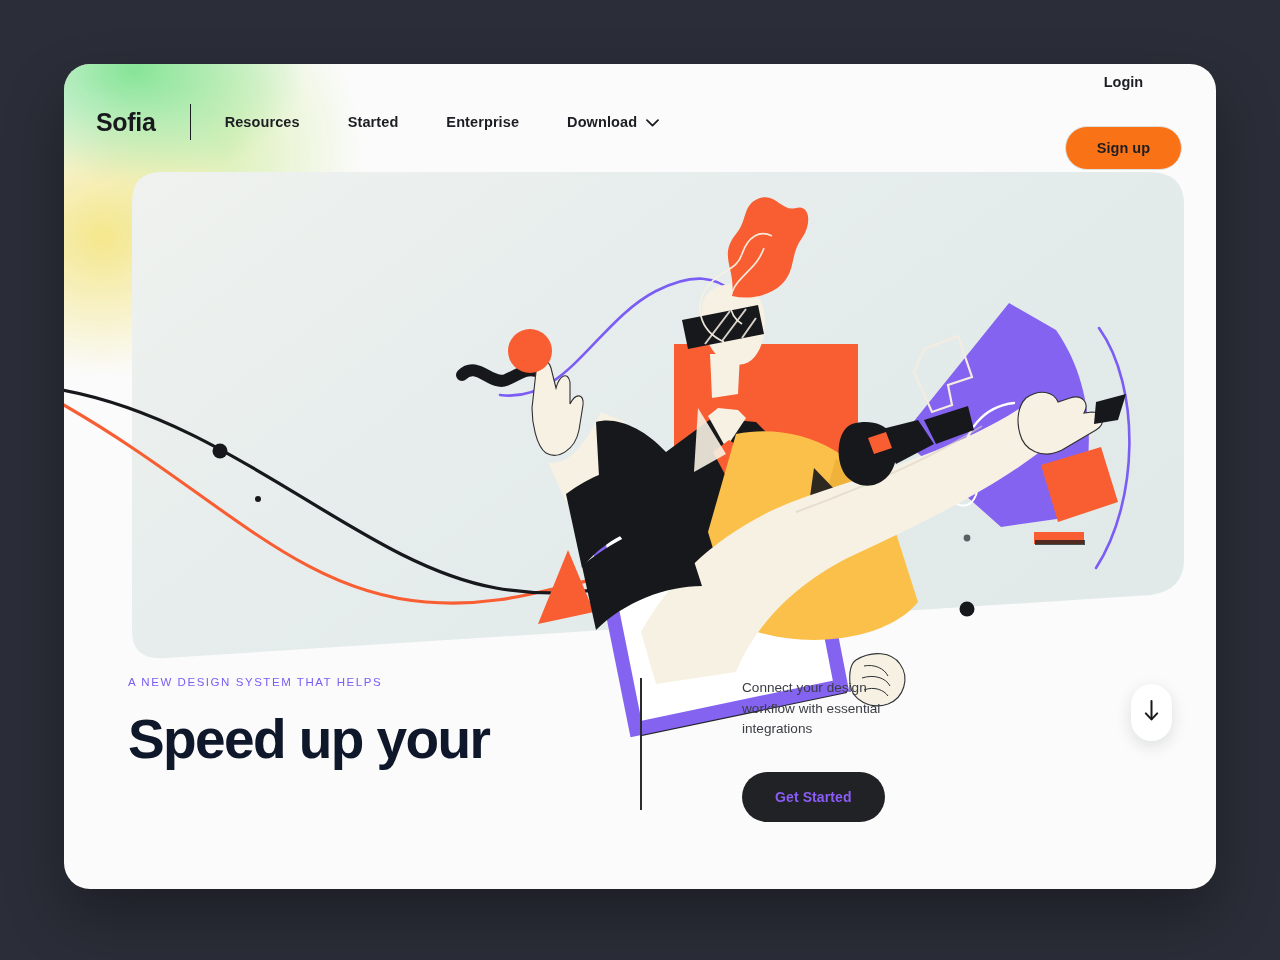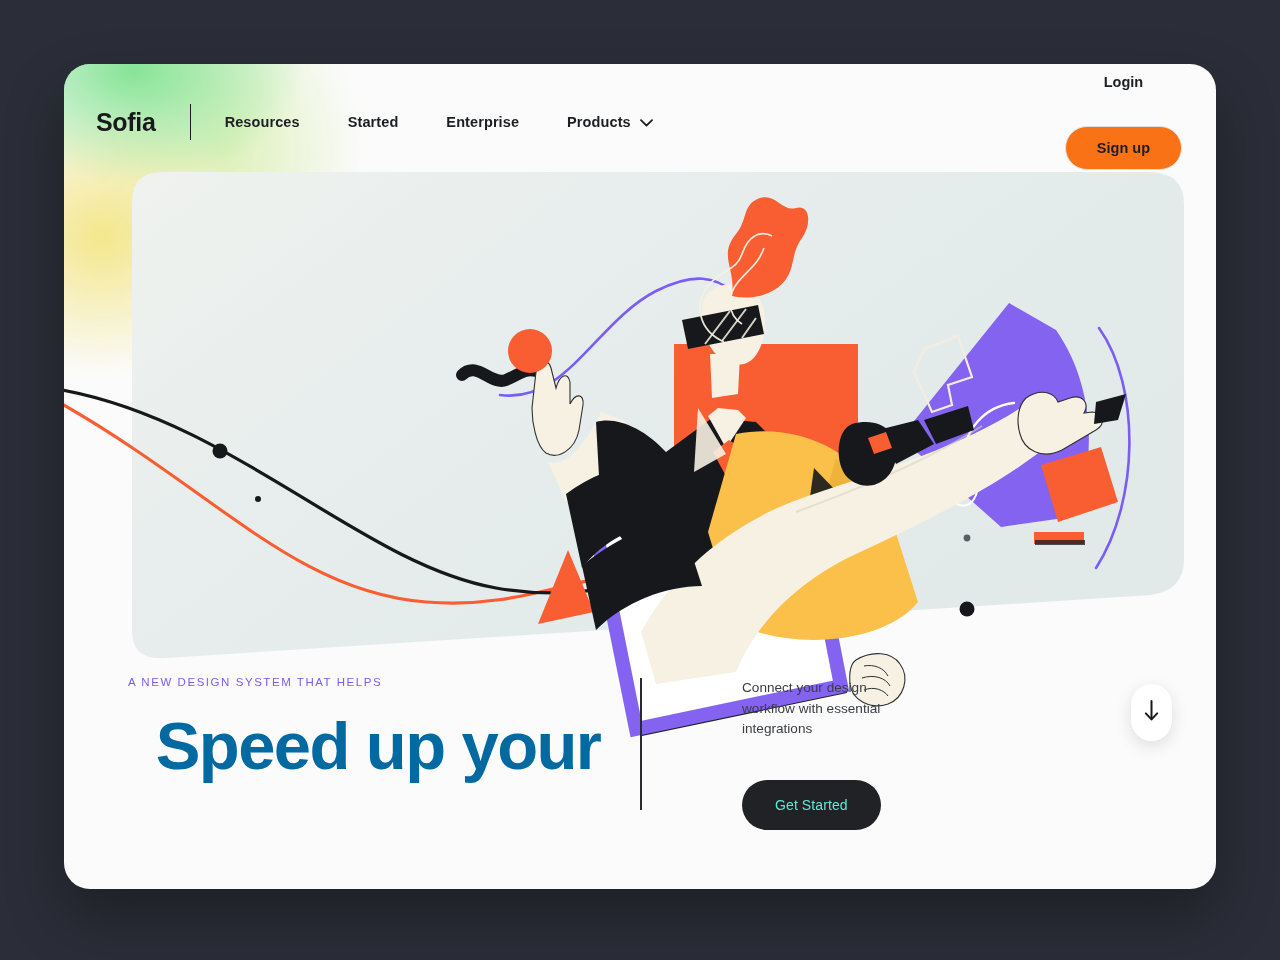--- a/index.html
+++ b/index.html
@@ -102,42 +102,42 @@
     z-index:7;
   }
   .row { display:flex; align-items:flex-start; }
   .left-col { width:500px; padding-top:22px; }
   .eyebrow {
     font-size:11.5px; font-weight:400; letter-spacing:1.55px;
     color:#7b5cf5; text-transform:uppercase;
     margin-bottom:22px;
   }
   .headline {
-    font-size:67px; line-height:1.08; font-weight:700;
-    color:#0369a1; letter-spacing:-1.6px;text-align:center;
+    font-size:55px; line-height:1.08; font-weight:700;
+    color:#0f172a; letter-spacing:-1.6px;
   }
   .divider {
     width:2px; height:132px;
     background:#2a2b2f;
     margin:24px 0 0 12px;
   }
   .right-col {
     display:flex; flex-direction:column;
     margin-left:100px; padding-top:24px;
   }
   .blurbs { display:flex; gap:48px;flex-direction:column; }
   .blurb {
     width:170px;
     font-size:13.6px; line-height:1.52; color:#3b3d44;
   }
   .cta {
-    margin-top:40px;
+    margin-top:32px;
     align-self:flex-start;
-    background:#212225; color:#5eead4;
-    font-size:14px; font-weight:400;
+    background:#212225; color:#8b5cf6;
+    font-size:14px; font-weight:700;
     border:none; border-radius:30px;
     padding:17px 33px; cursor:pointer;
     letter-spacing:.1px;
   }
 
   
   .scroll-pill {
     position:absolute;
     right:44px; top:620px;
     width:41px; height:57px;
@@ -165,21 +165,21 @@
         <div class="nav-link">
           <span>Resources</span>
         </div>
         <div class="nav-link">
           <span>Started</span>
         </div>
         <div class="nav-link">
           <span>Enterprise</span>
         </div>
         <div class="nav-link">
-          <span>Products</span>
+          <span>Download</span>
           <span class="chev">
             <svg width="13" height="8" viewBox="0 0 13 8" fill="none">
               <path d="M1 1.2 L6.5 6.6 L12 1.2" stroke="#1d1e23" stroke-width="1.8" stroke-linecap="round" stroke-linejoin="round"></path>
             </svg>
           </span>
         </div>
       </div>
 
       <div class="nav-right">
         <div class="login">Login</div>

